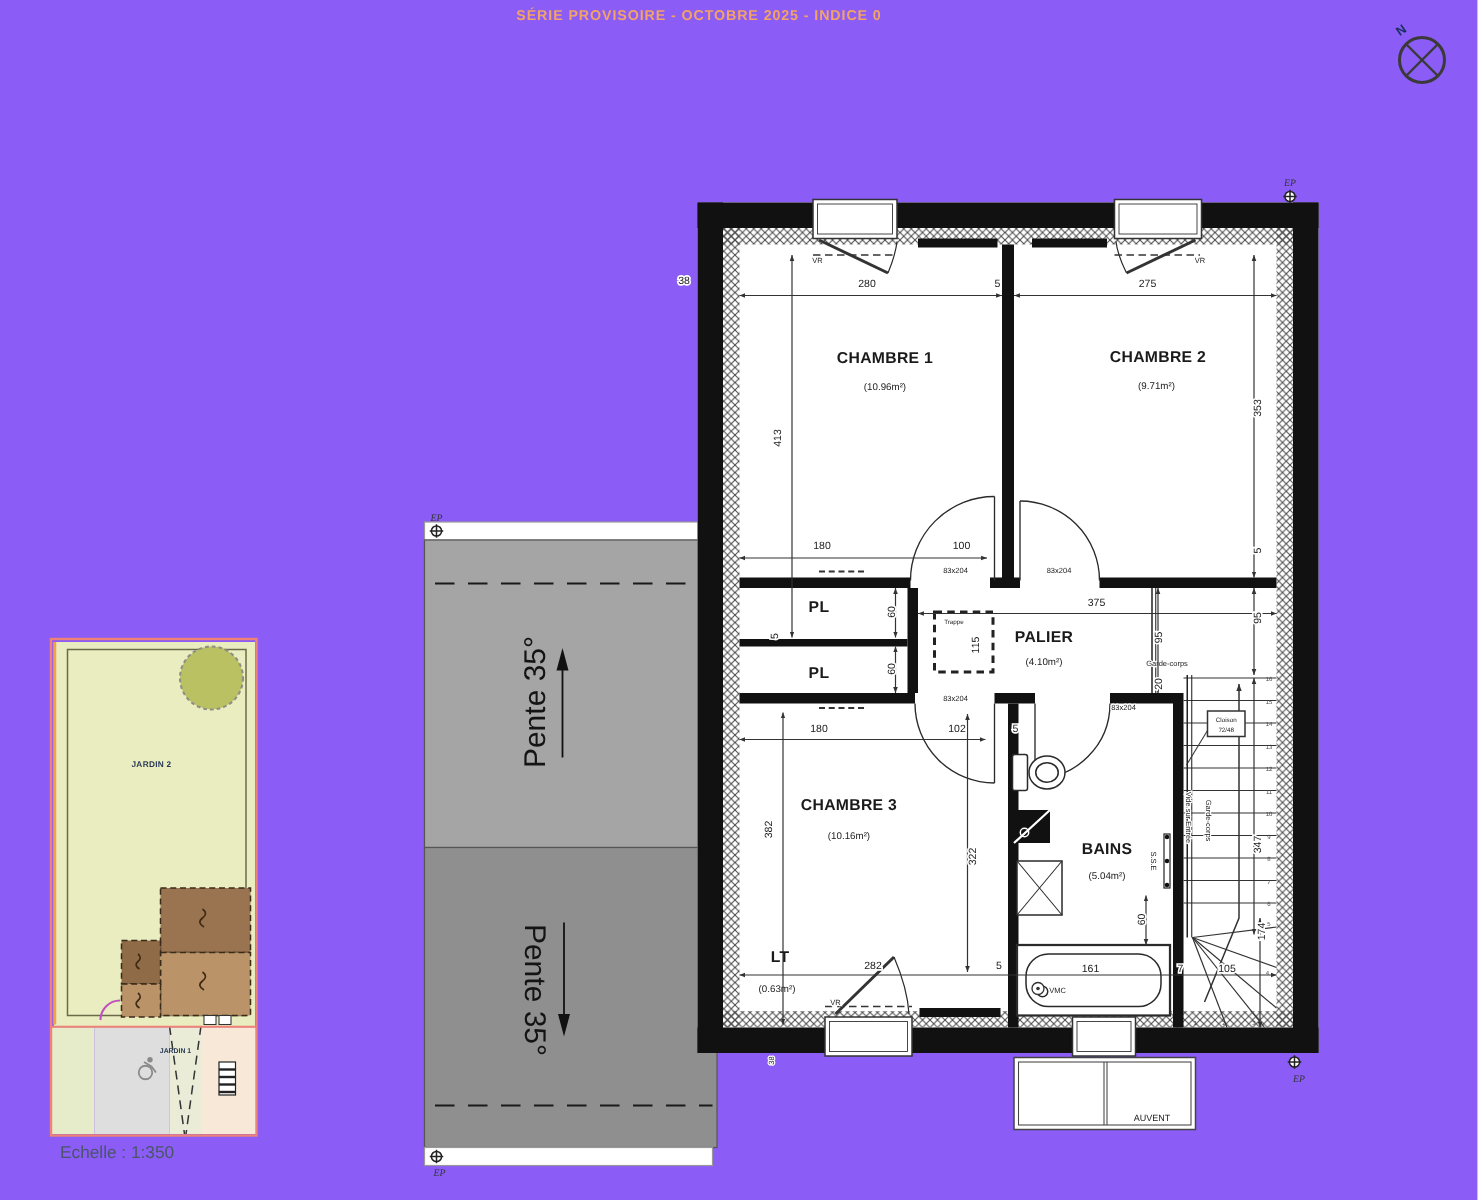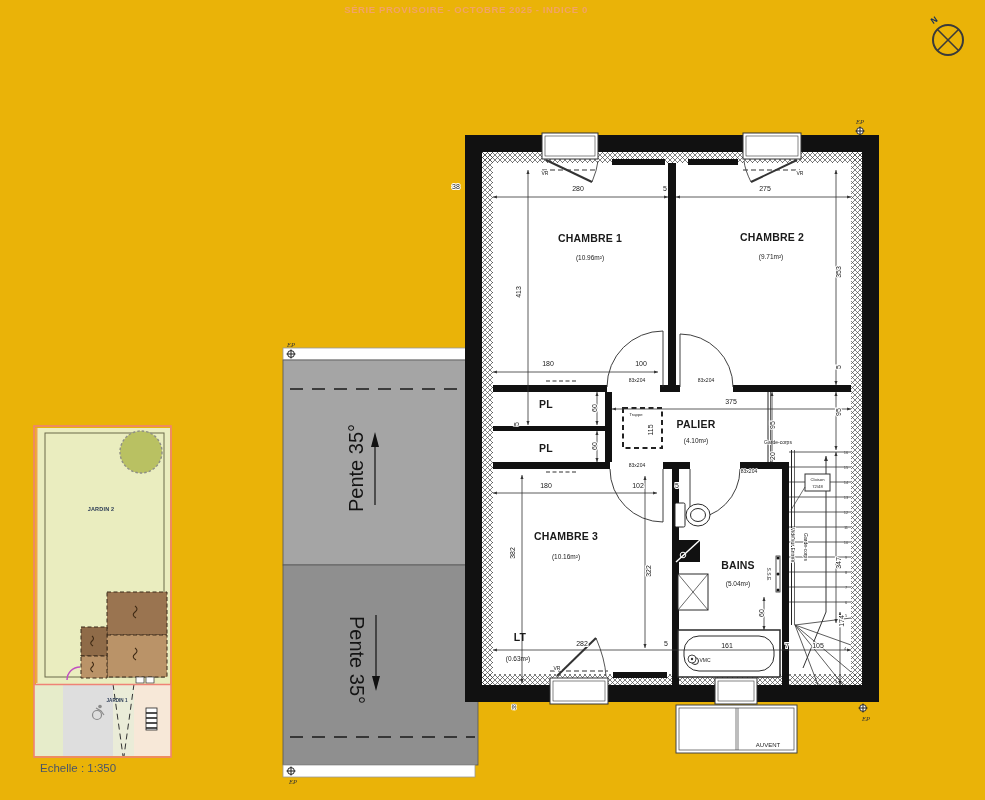--- a/index.html
+++ b/index.html
@@ -1,16 +1,16 @@
 <!DOCTYPE html>
 <html><head>
 <meta charset="utf-8">
 <style>
   html,body{margin:0;padding:0;background:#fff;}
-  .stage{position:relative;width:985px;height:800px;background:#eab308;overflow:hidden;
+  .stage{position:relative;width:985px;height:800px;background:#8b5cf6;overflow:hidden;
          font-family:"Liberation Sans",sans-serif;}
   svg{position:absolute;left:0;top:0;}
   text{font-family:"Liberation Sans",sans-serif;}
   .title{font-size:9.5px;font-weight:600;letter-spacing:.6px;fill:#f2a366;text-anchor:middle;}
   .room{font-size:10.5px;font-weight:700;fill:#1a1a1a;text-anchor:middle;letter-spacing:.2px;}
   .areaT{font-size:6.5px;fill:#1a1a1a;text-anchor:middle;}
   .dim{font-size:7px;fill:#1a1a1a;text-anchor:middle;paint-order:stroke;stroke:#fff;stroke-width:2.2px;}
   .tl{font-size:5px;fill:#222;text-anchor:middle;paint-order:stroke;stroke:#fff;stroke-width:1.6px;}
   .tt{font-size:4.2px;fill:#222;text-anchor:middle;}
   .stn{font-size:4px;fill:#444;text-anchor:middle;}

